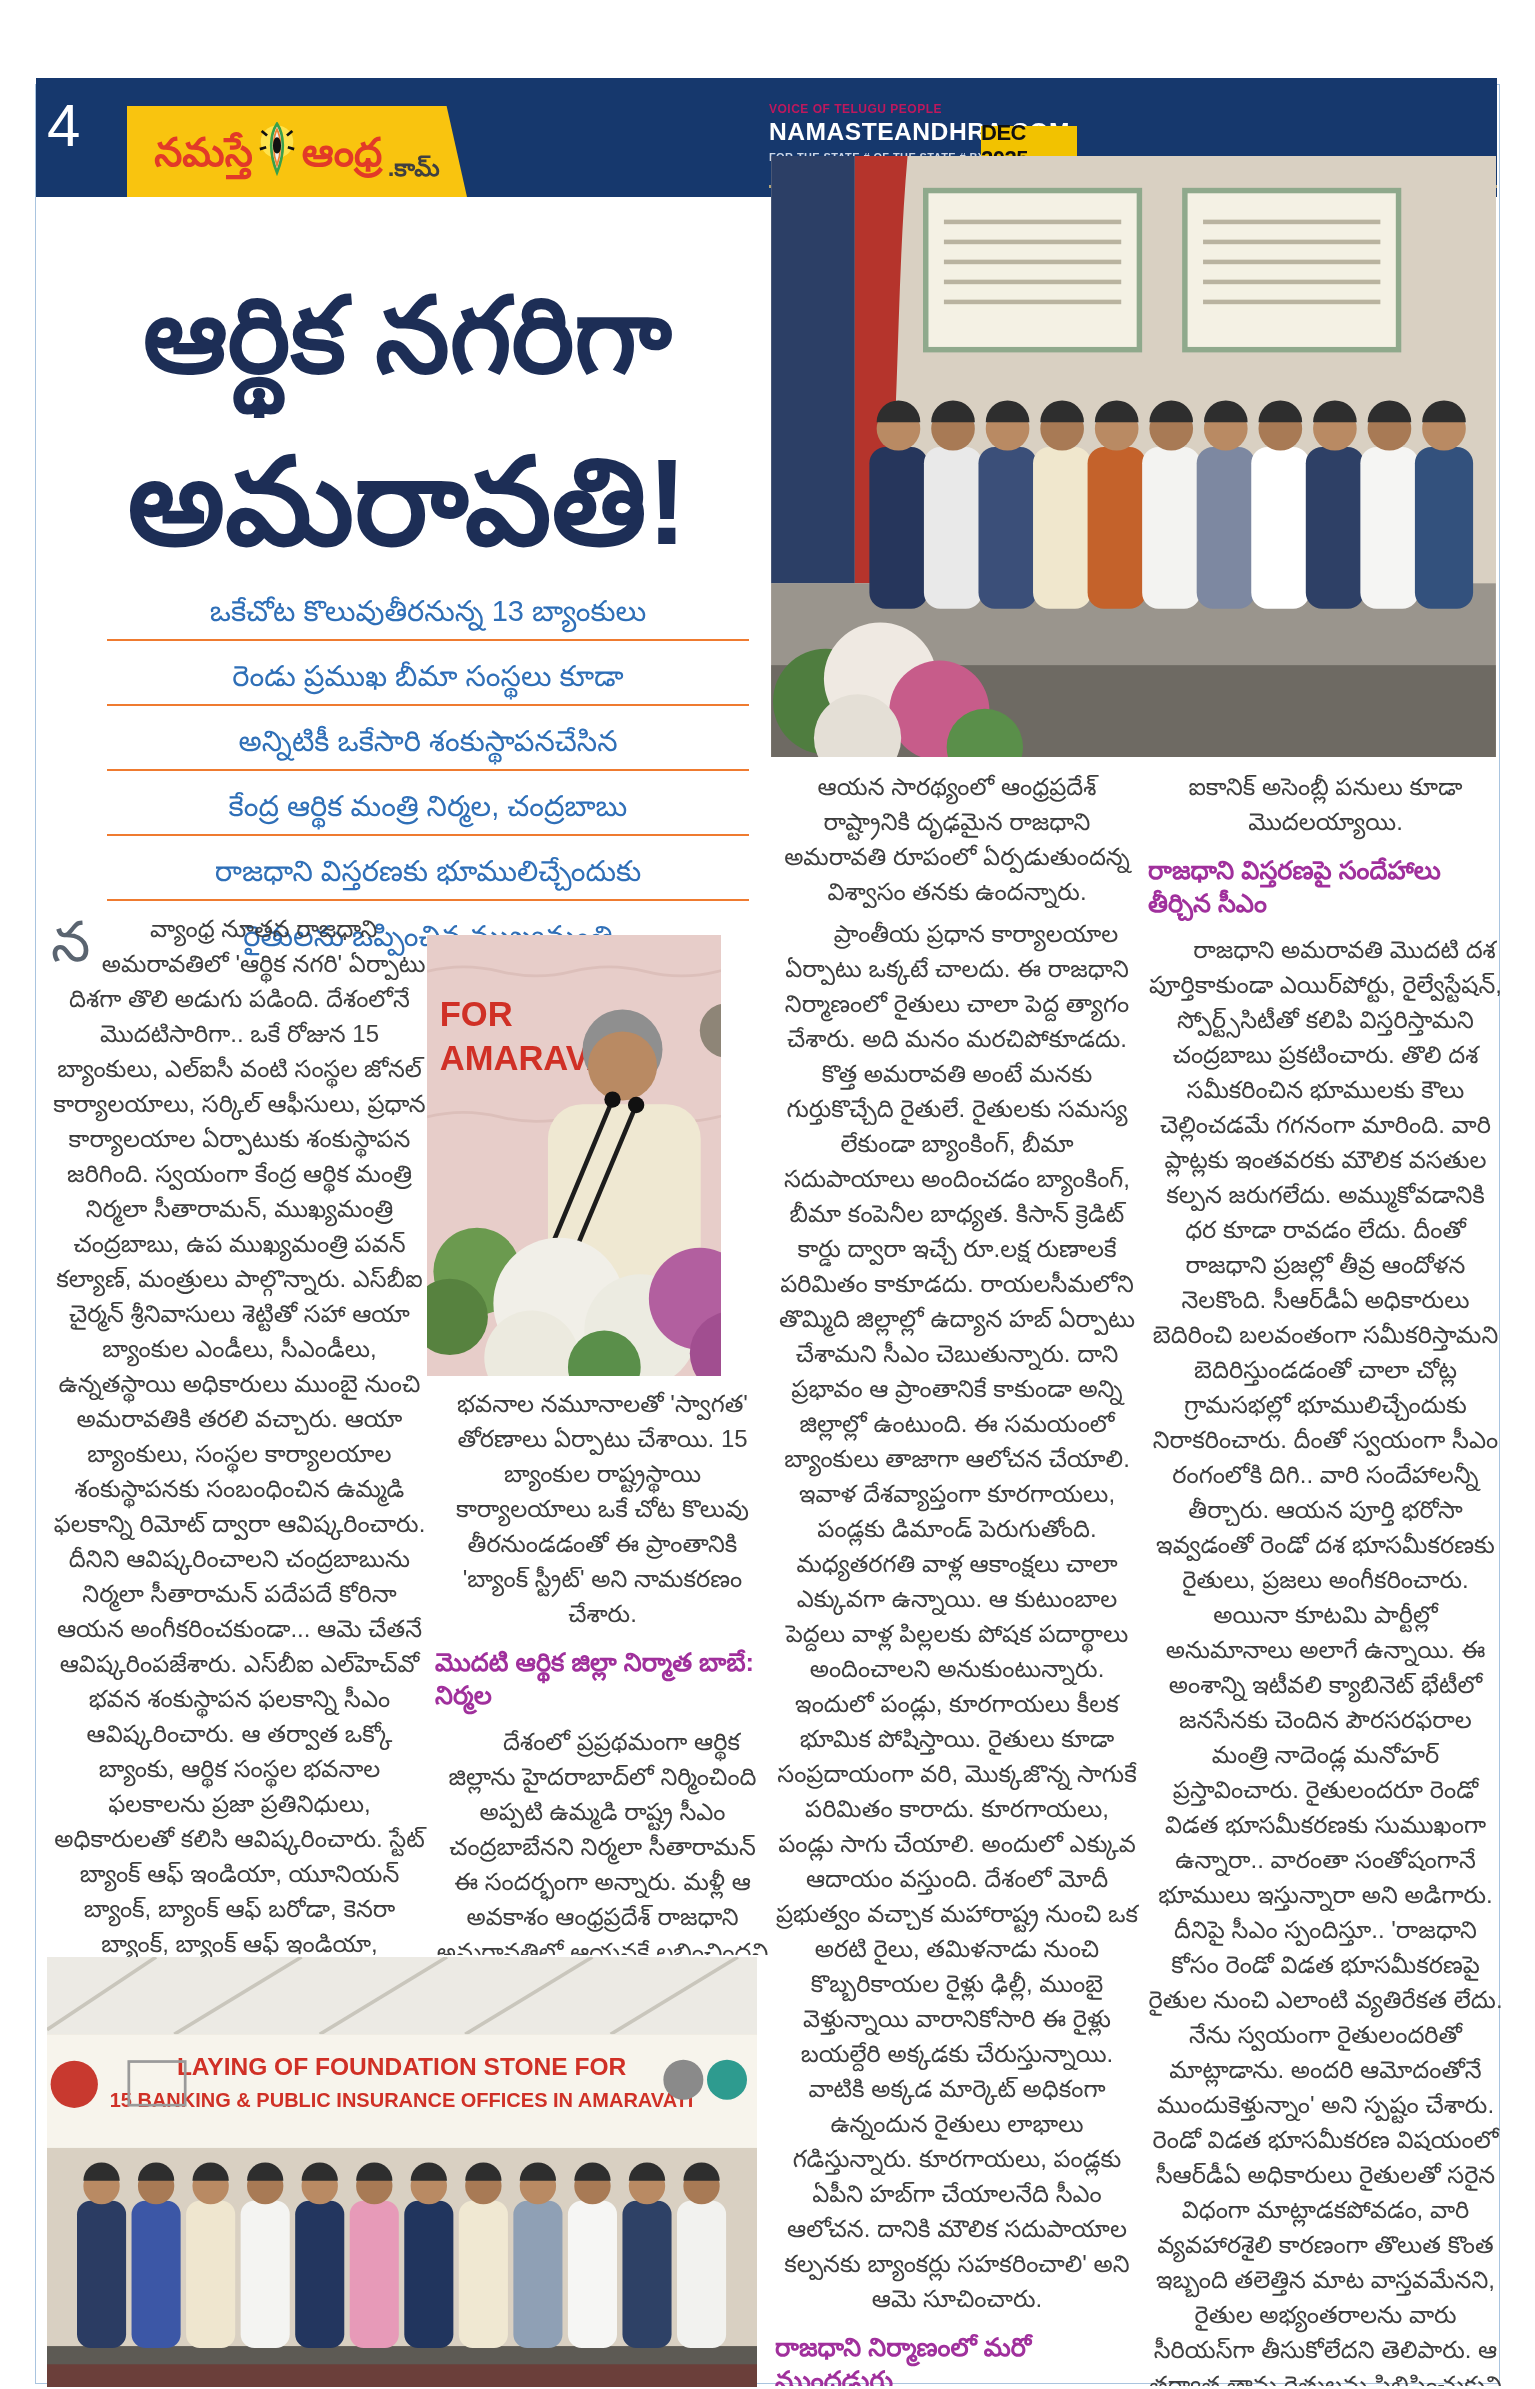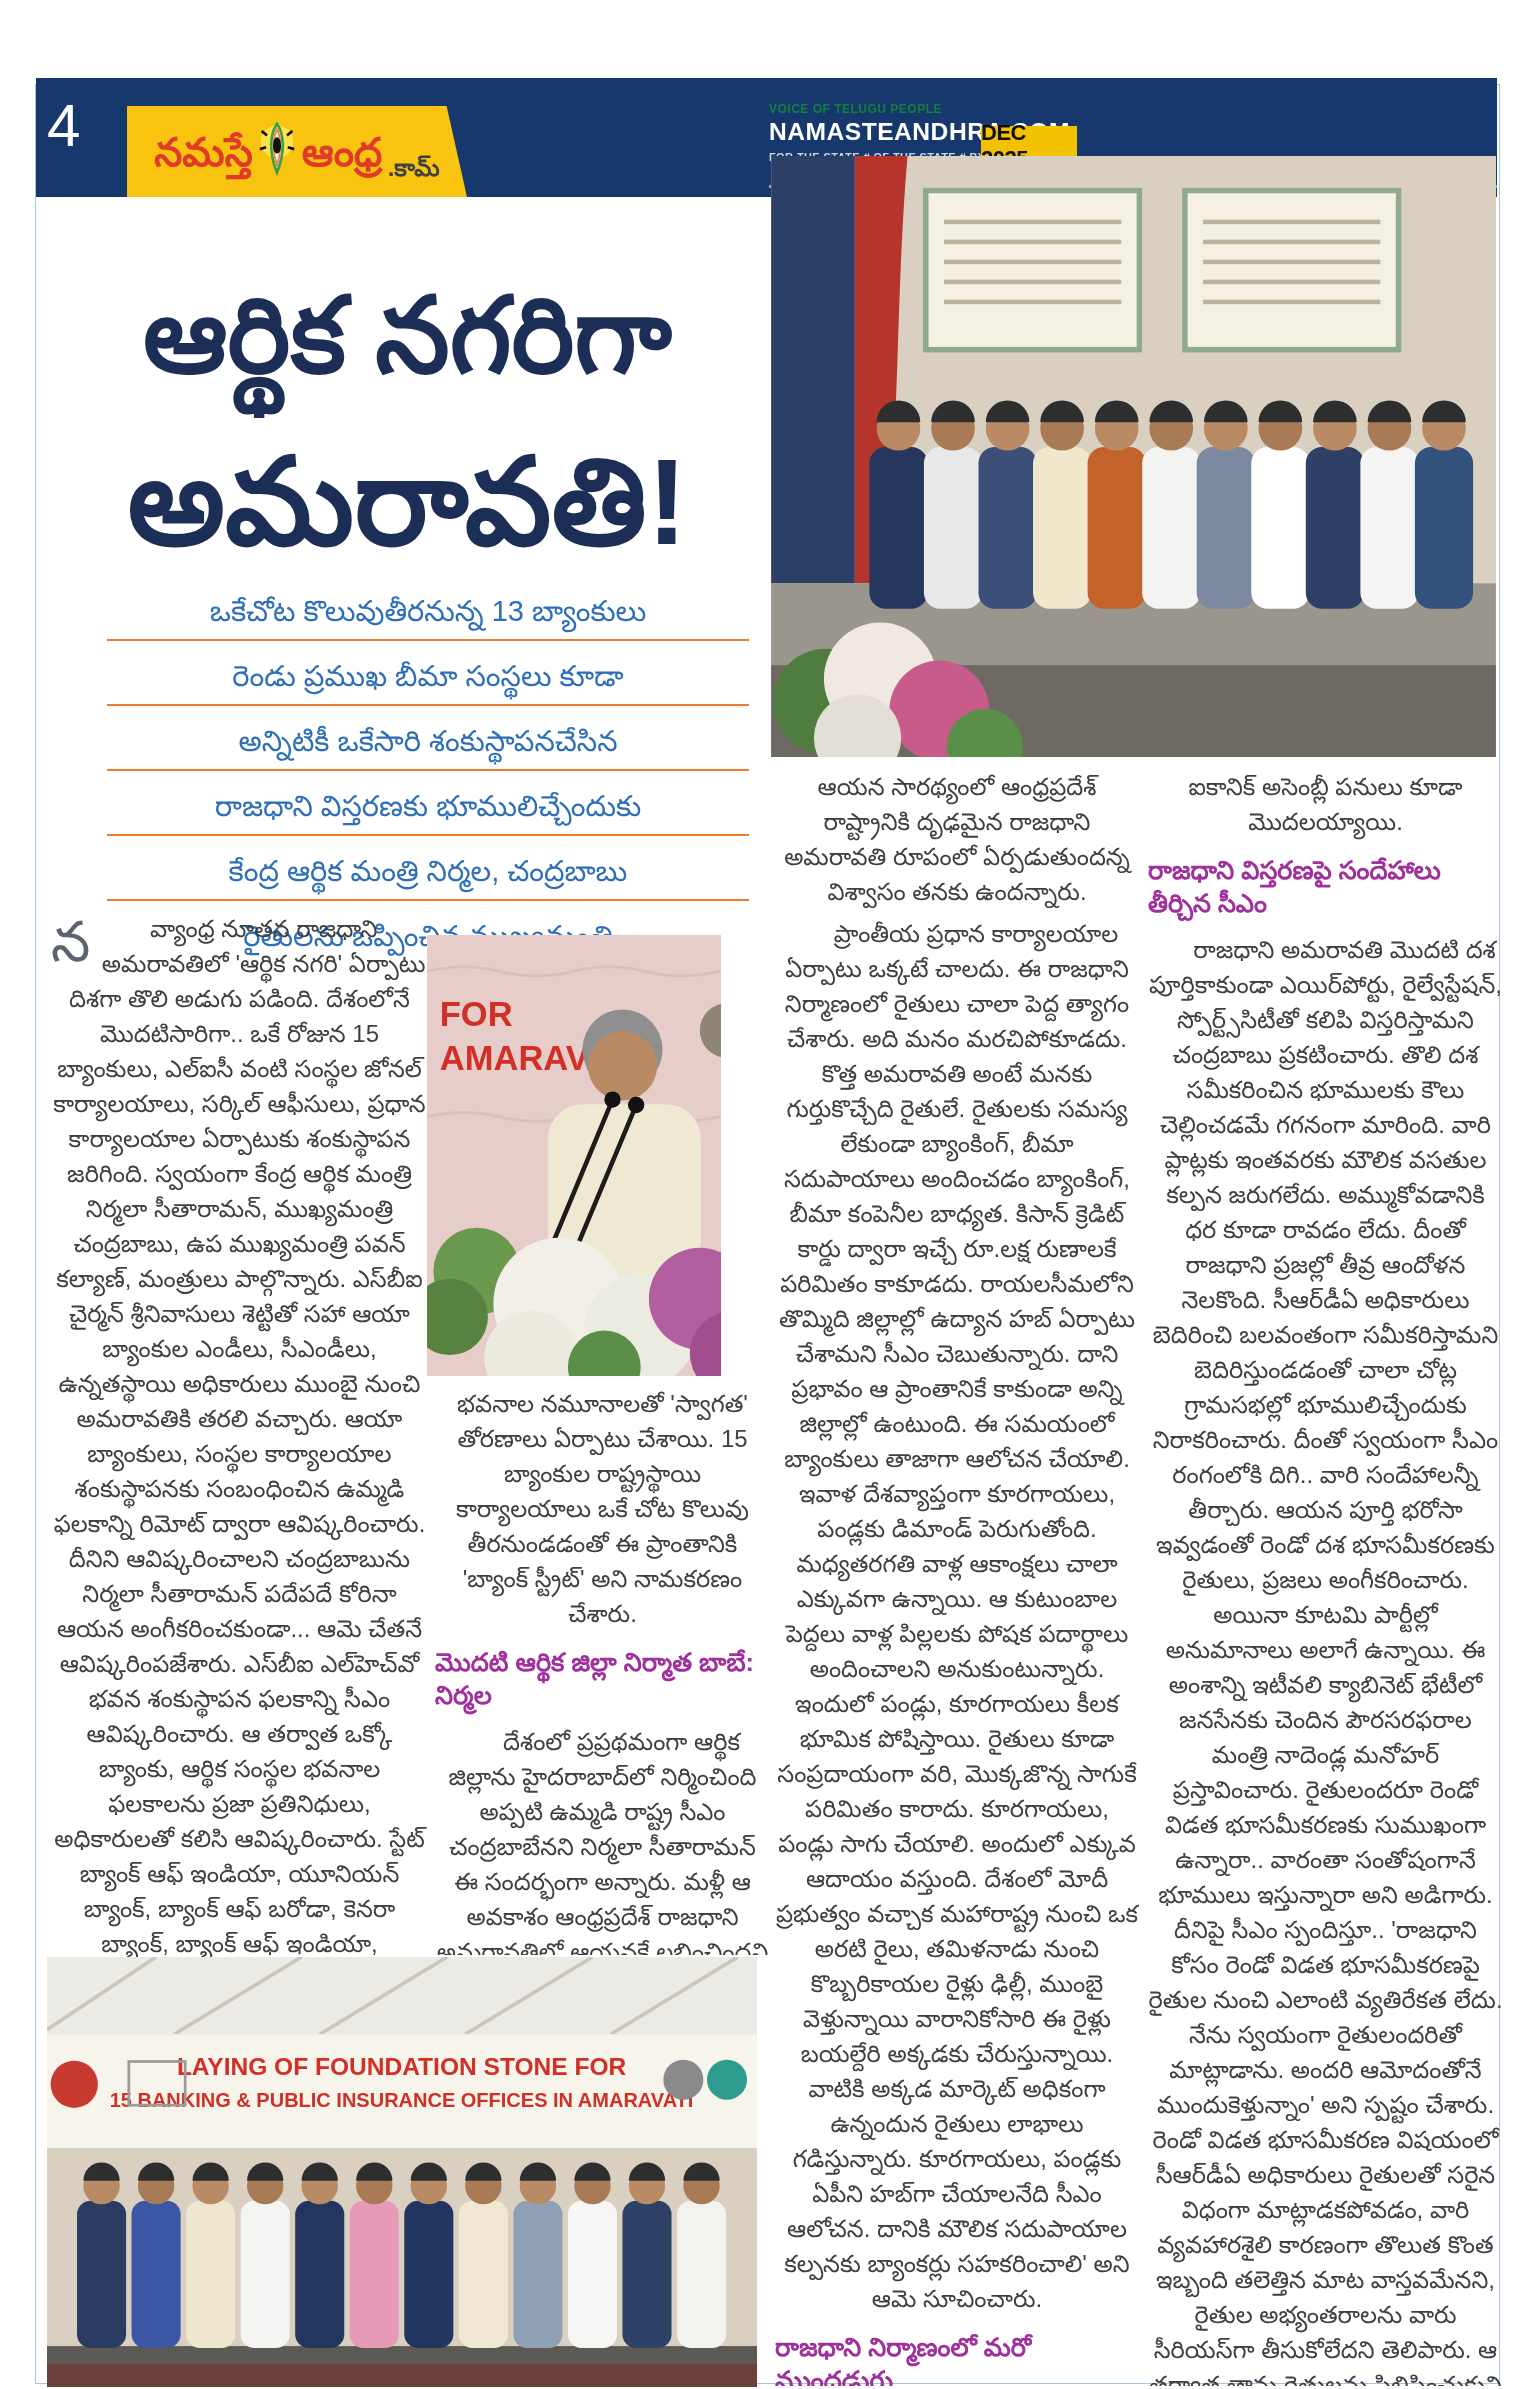--- a/index.html
+++ b/index.html
@@ -9,21 +9,21 @@
   
   .frame{left:35px;top:84px;width:1463px;height:2298px;border:1.8px solid #a9c4df;}
   
   .band{left:36px;top:78px;width:1461px;height:119px;background:#16386d;}
   .pagenum{left:47px;top:91px;width:64px;color:#ffffff;font-size:60px;font-weight:300;}
   .logo-box{left:127px;top:106px;width:340px;height:91px;background:#f9c40f;
             clip-path:polygon(0 0,94% 0,100% 100%,0 100%);
             display:flex;align-items:center;justify-content:center;gap:5.5px;}
   .logo-word{color:#e23a28;font-size:40px;font-weight:800;line-height:1;}
   .logo-suffix{color:#404040;font-size:24px;font-weight:800;align-self:flex-end;margin-bottom:9px;}
-  .mh-top{left:769px;top:102px;color:#15803d;font-size:12px;font-weight:700;letter-spacing:0.5px;}
+  .mh-top{left:769px;top:102px;color:#be185d;font-size:12px;font-weight:700;letter-spacing:0.5px;}
   .mh-site{left:769px;top:118px;color:#ffffff;font-size:24.6px;font-weight:800;letter-spacing:0.5px;}
   .mh-bottom{left:769px;top:151px;color:#ccd6e7;font-size:11px;font-weight:700;letter-spacing:0.4px;}
   .mh-badge{left:981px;top:126px;width:96px;height:40px;background:#f2c200;color:#101010;
             font-size:22px;font-weight:800;display:flex;align-items:center;justify-content:center;letter-spacing:-0.5px;}
   .mh-rule{left:769px;top:185px;width:728px;height:2.7px;background:#b4a478;}
   
   .hl{width:709px;left:53px;text-align:center;color:#1d2e56;font-weight:800;overflow:hidden;}
   .hl1{top:262px;font-size:106px;height:156px;line-height:146px;}
   .hl2{top:420px;font-size:122px;height:169px;line-height:164px;}
   
@@ -83,22 +83,22 @@
   <div class="abs mh-badge">DEC 2025</div>
   <div class="abs mh-rule"></div>
 
   <div class="abs hl hl2">అమరావతి!</div>
   <div class="abs hl hl1">ఆర్థిక నగరిగా</div>
 
   <div class="abs subhead">
     <span class="sh-line sh-u">ఒకేచోట కొలువుతీరనున్న 13 బ్యాంకులు</span>
     <span class="sh-line sh-u">రెండు ప్రముఖ బీమా సంస్థలు కూడా</span>
     <span class="sh-line sh-u">అన్నిటికీ ఒకేసారి శంకుస్థాపనచేసిన</span>
+    <span class="sh-line sh-u">కేంద్ర ఆర్థిక మంత్రి నిర్మల, చంద్రబాబు</span>
     <span class="sh-line sh-u">రాజధాని విస్తరణకు భూములిచ్చేందుకు</span>
-    <span class="sh-line sh-u">కేంద్ర ఆర్థిక మంత్రి నిర్మల, చంద్రబాబు</span>
     <span class="sh-line">రైతులను ఒప్పించిన ముఖ్యమంత్రి</span>
   </div>
 
   <div class="abs photo photo-top">
     <svg id="svg-top" width="725" height="601" viewBox="0 0 797 661">
       <rect x="0" y="0" width="797" height="470" fill="#d9d0c2"></rect>
       <rect x="0" y="0" width="92" height="470" fill="#2c3f66"></rect>
       <path d="M92 0 L150 0 C136 160 142 330 122 470 L92 470 Z" fill="#b5342c"></path>
       <rect x="170" y="38" width="235" height="175" fill="#f4f1e4" stroke="#8fa98c" stroke-width="6"></rect>
       <rect x="455" y="38" width="235" height="175" fill="#f4f1e4" stroke="#8fa98c" stroke-width="6"></rect>

